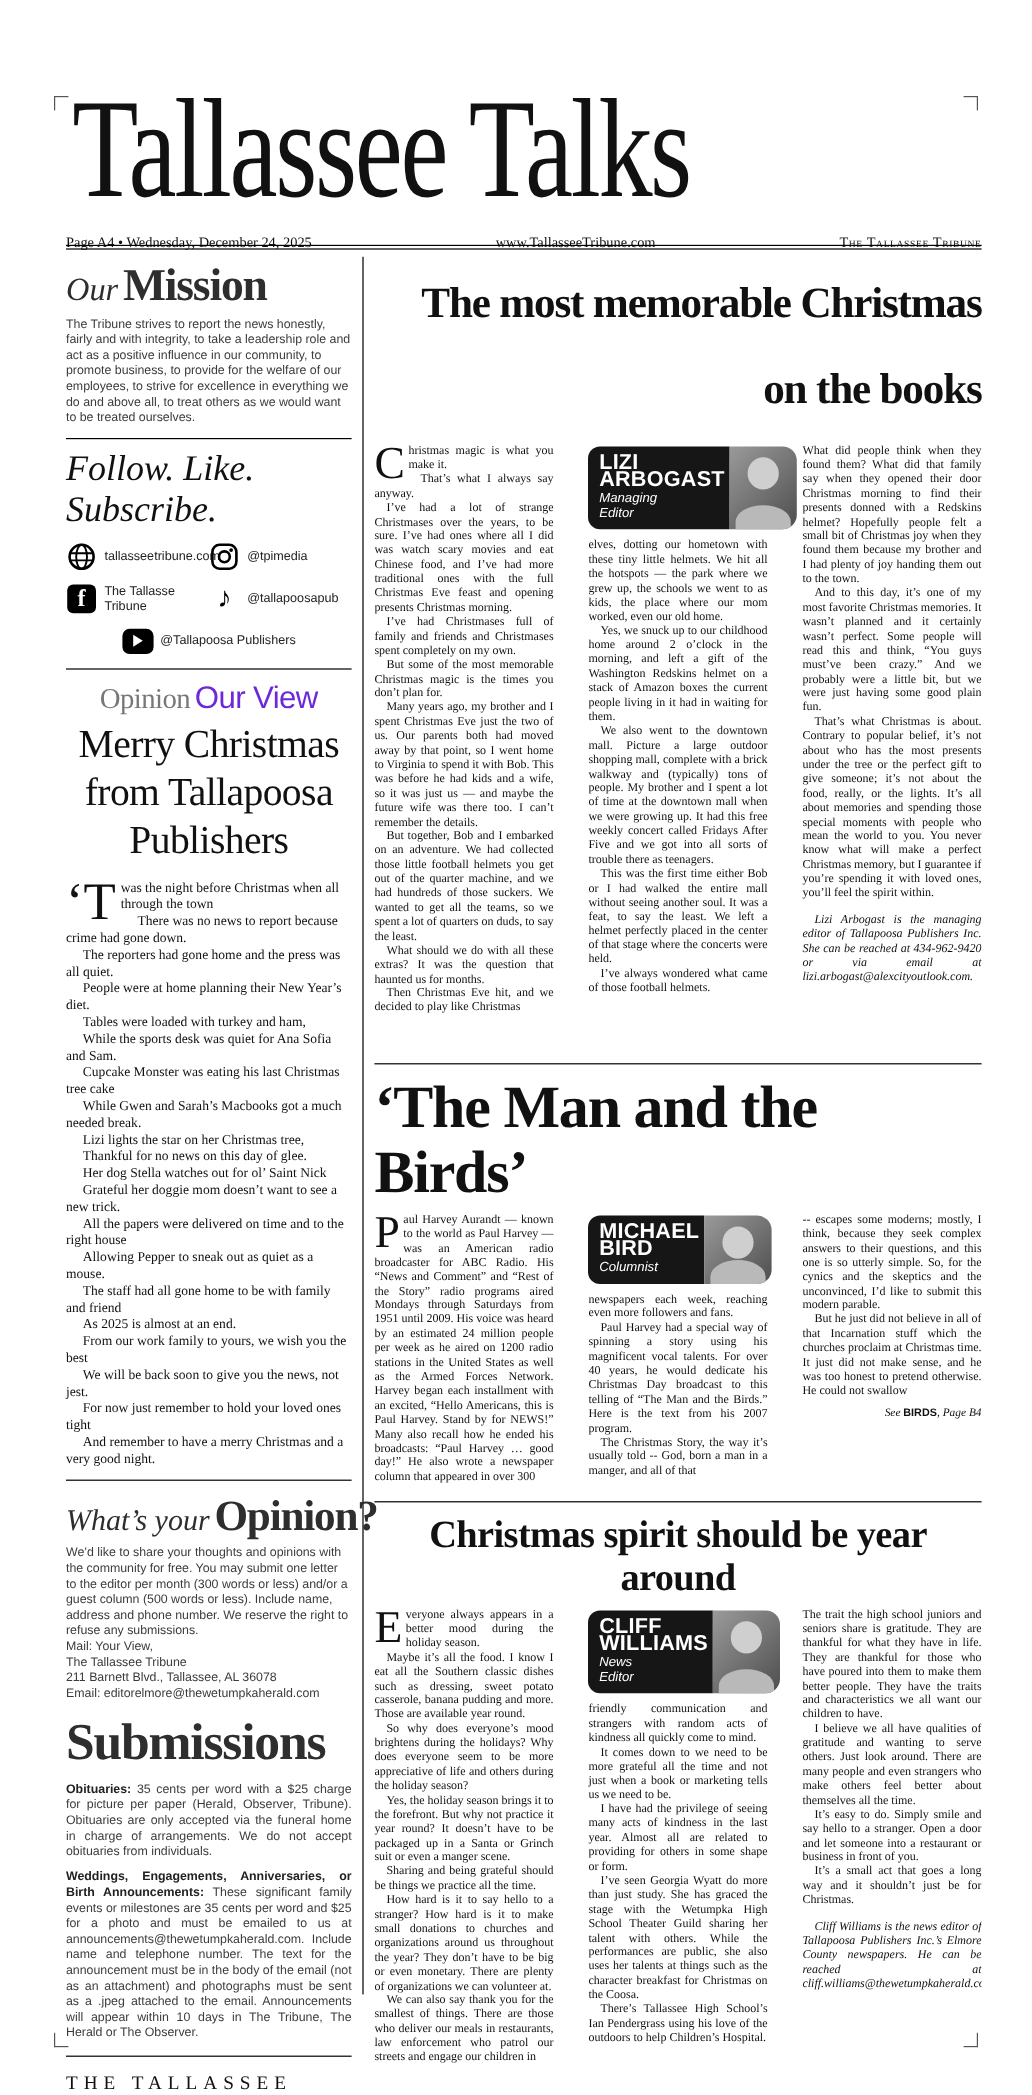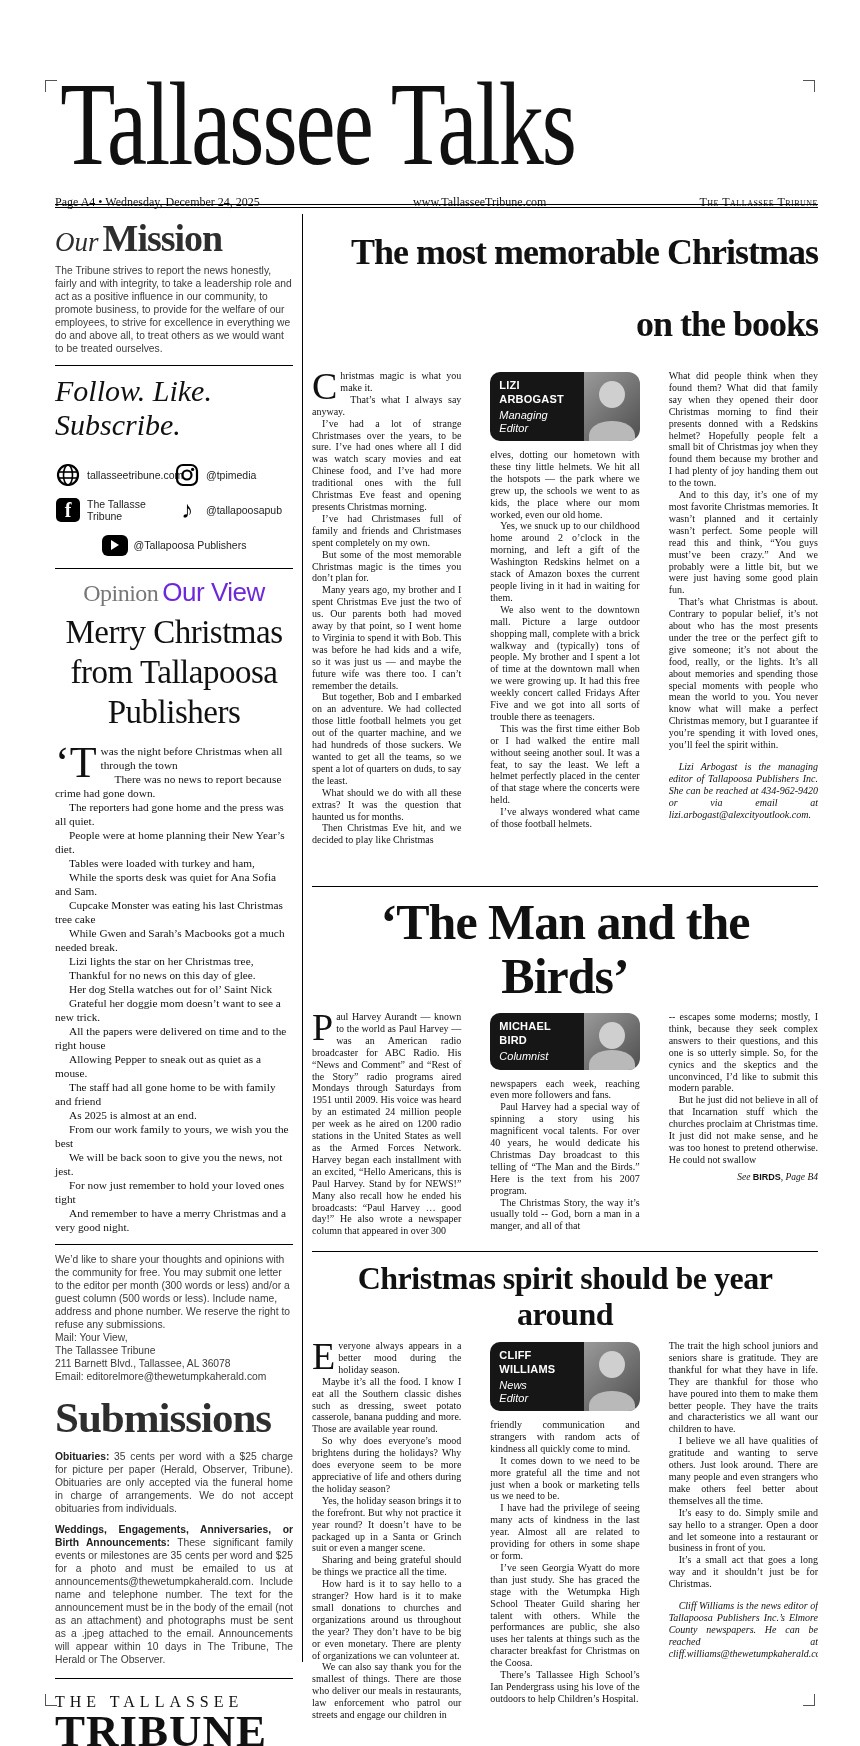--- a/index.html
+++ b/index.html
@@ -26,21 +26,21 @@
 
   
   .sidebar { position:absolute; left:55px; top:216px; width:238px; }
   .sb-sec { margin-bottom:10px; }
   .h-mix { white-space:nowrap; }
   .h-ital { font-style:italic; font-size:27px; color:#2e2e2e; }
   .h-bold { font-weight:bold; font-size:38px; color:#2e2e2e; letter-spacing:-1px; }
   .sb-body { font-family:"Liberation Sans",sans-serif; font-size:10.3px; line-height:13px; color:#3b3b3b; text-align:left; margin-top:4px; }
   .sb-rule { border-top:1.5px solid #000; margin:10px 0 8px 0; }
 
-  .follow-title { font-style:italic; font-size:30px; letter-spacing:0; margin-bottom:20px; }
+  .follow-title { font-style:italic; font-size:30px; letter-spacing:0; margin-bottom:9px; }
   .soc-grid { font-family:"Liberation Sans",sans-serif; font-size:10.5px; color:#222; }
   .soc-row { display:flex; align-items:center; margin-bottom:9px; }
   .soc-cell { display:flex; align-items:center; width:50%; }
   .soc-cell.centered { width:100%; justify-content:center;text-align:right; }
   .soc-ic { width:26px; height:26px; flex:0 0 26px; margin-right:6px; display:flex; align-items:center; justify-content:center; }
   .fb { background:#000; color:#fff; border-radius:5px; font-family:"Liberation Serif",serif; font-weight:bold; font-size:20px; display:flex; align-items:flex-end; justify-content:center; width:24px; height:24px; overflow:hidden; }
   .tiktok-g { font-size:24px; font-weight:bold; color:#000; line-height:1; }
   .yt { background:#000; border-radius:6px; width:30px; height:21px; display:flex; align-items:center; justify-content:center; }
   .yt-tri { width:0; height:0; border-left:8px solid #fff; border-top:5px solid transparent; border-bottom:5px solid transparent; }
 
@@ -57,35 +57,35 @@
   .sub-para { font-family:"Liberation Sans",sans-serif; font-size:10.3px; line-height:13px; color:#3b3b3b; text-align:justify; margin-top:8px; }
   .sub-para b { color:#222; }
 
   .trib-box { border-top:1.5px solid #000; padding-top:14px; margin-top:12px; }
   .trib-top { font-size:16px; letter-spacing:5px; color:#111; }
   .trib-main { font-size:45px; font-weight:bold; letter-spacing:1px; line-height:40px; color:#111; }
 
   
   .main { position:absolute; left:312px; top:214px; width:506px; }
   .headline-1 { text-align:right; font-size:36px; line-height:72px; letter-spacing:-1px; margin-top:2px; }
-  .headline-2 { text-align:center; font-size:50px; line-height:54px; letter-spacing:-1px; }
+  .headline-2 { text-align:left; font-size:50px; line-height:54px; letter-spacing:-1px; }
   .headline-3 { text-align:center; font-size:32px; line-height:36px; letter-spacing:-.5px; }
   .art-rule { border-top:1px solid #000; margin:8px 0; }
 
   .cols { display:flex; gap:29px; overflow:hidden; }
   .col { flex:1 1 0; min-width:0; }
   .col p { font-size:10px; line-height:11.9px; text-align:justify; text-indent:10px; }
   .cont > p:first-child { text-indent:0; }
   .dc > p:first-child { text-indent:0; }
   .dc > p:first-child::first-letter { float:left; font-size:38px; line-height:30px; padding:1px 3px 0 0; }
   .col .tag { font-style:italic; font-size:10px; line-height:11.9px; text-align:justify; text-indent:10px; margin-top:10px; }
 
   .byline-wrap { display:flex; align-items:stretch; margin:2px 0 8px 0; }
   .byline-box { background:#161616; border-radius:10px 0 0 10px; color:#fff; padding:7px 4px 7px 9px; flex:1 1 auto; font-family:"Liberation Sans",sans-serif; }
-  .byline-name { font-weight:bold; font-size:11px; line-height:13.5px; letter-spacing:.2px; }
+  .byline-name { font-weight:bold; font-size:18px; line-height:13.5px; letter-spacing:.2px; }
   .byline-role { font-style:italic; font-weight:normal; font-size:11px; line-height:12.5px; margin-top:3px; }
   .headshot { width:56px; flex:0 0 56px; border-radius:0 12px 12px 0; background:linear-gradient(135deg,#9a9a9a,#4e4e4e); position:relative; overflow:hidden; }
   .headshot::before { content:""; position:absolute; top:9px; left:50%; transform:translateX(-50%); width:26px; height:27px; border-radius:50%; background:#cfcfcf; }
   .headshot::after { content:""; position:absolute; bottom:-8px; left:50%; transform:translateX(-50%); width:46px; height:28px; border-radius:50% 50% 0 0; background:#b9b9b9; }
 
   .see-jump { text-align:right; font-style:italic; font-size:9.5px; margin-top:6px; }
   .see-jump b { font-style:normal; font-family:"Liberation Sans",sans-serif; font-size:9px; }
 
   .bodyA { height:508px; }
   .bodyB { height:232px; }
@@ -204,20 +204,24 @@
         <p>From our work family to yours, we wish you the best</p>
         <p>We will be back soon to give you the news, not jest.</p>
         <p>For now just remember to hold your loved ones tight</p>
         <p>And remember to have a merry Christmas and a very good night.</p>
       </div>
   </div>
 
   <div class="sb-rule"></div>
 
   <div class="sb-sec">
+    <div class="h-mix">
+      <span class="h-ital" style="font-size:25px">What’s your</span>
+      <span class="h-bold" style="font-size:36px">Opinion?</span>
+    </div>
     <div class="sb-body">We’d like to share your thoughts and opinions with the community for free. You may submit one letter to the editor per month (300 words or less) and/or a guest column (500 words or less). Include name, address and phone number. We reserve the right to refuse any submissions.</div>
     <div class="sb-sans op-contact">
         <p>Mail: Your View,</p>
         <p>The Tallassee Tribune</p>
         <p>211 Barnett Blvd., Tallassee, AL 36078</p>
         <p>Email: editorelmore@thewetumpkaherald.com</p>
       </div>
   </div>
 
   <div class="sb-sec">

